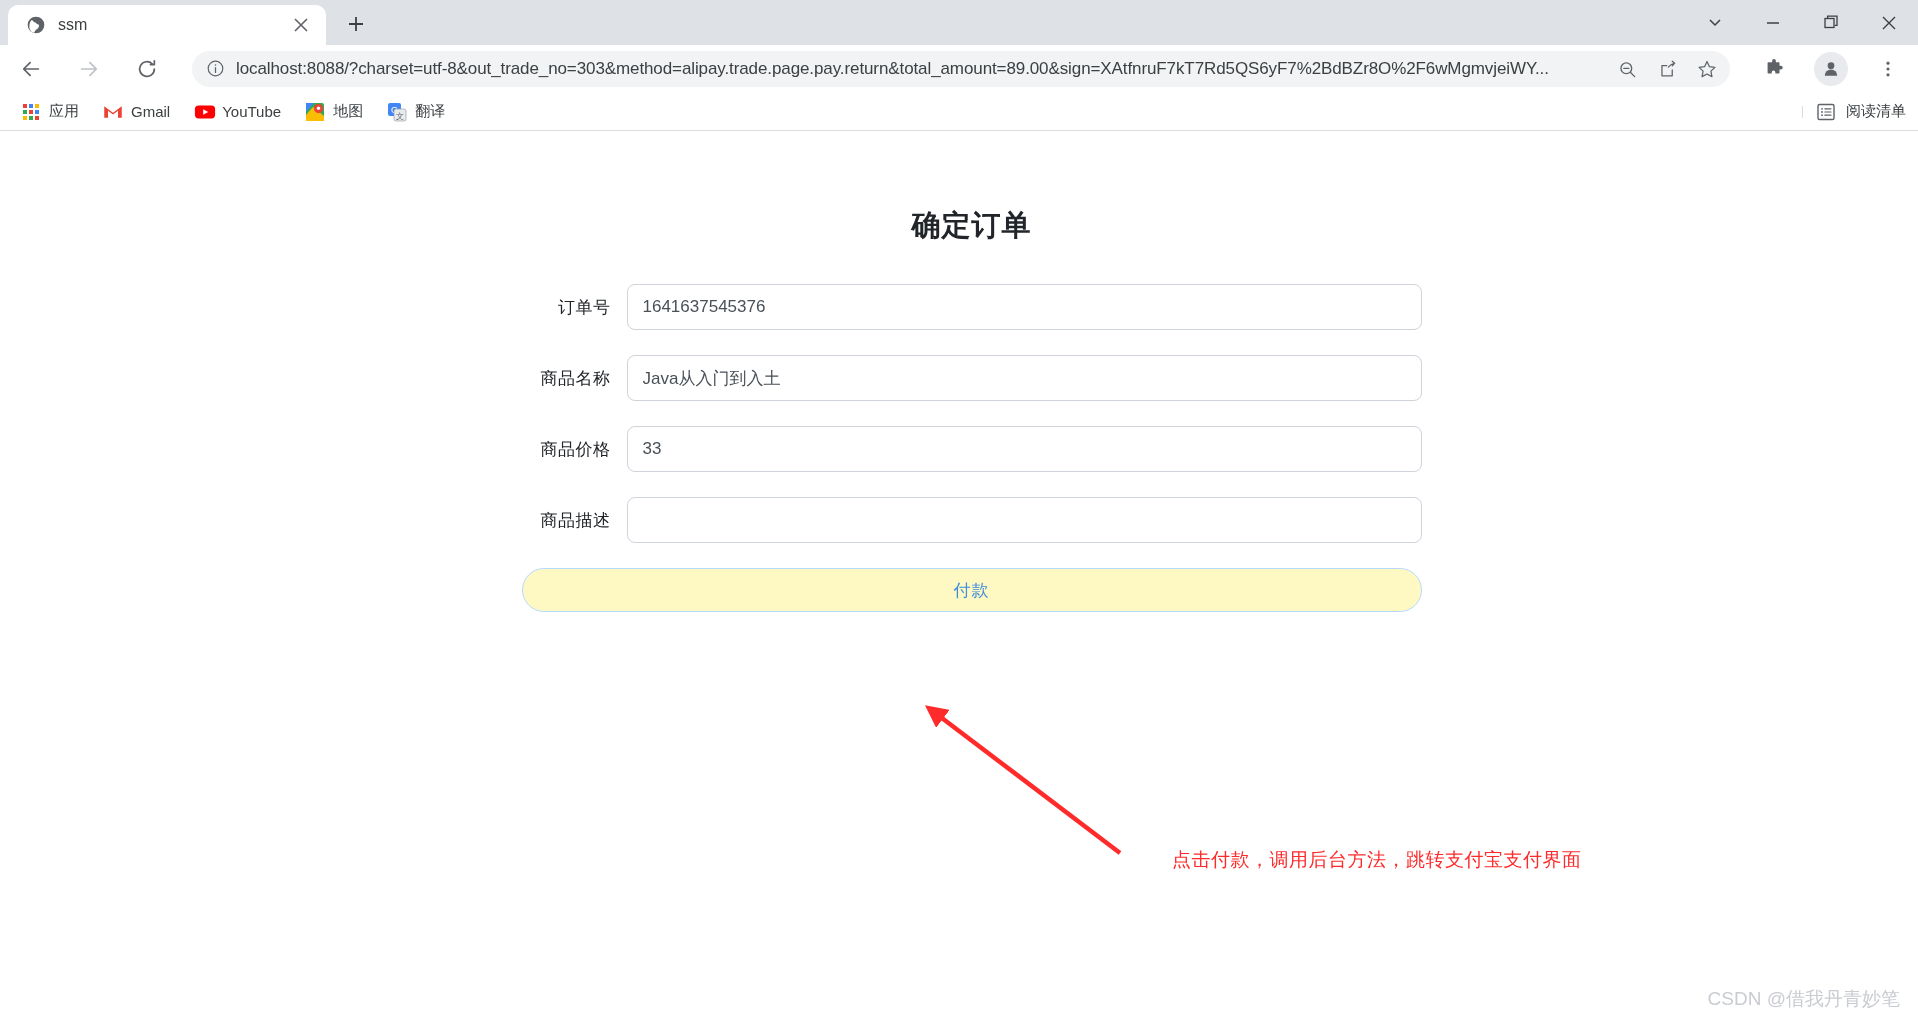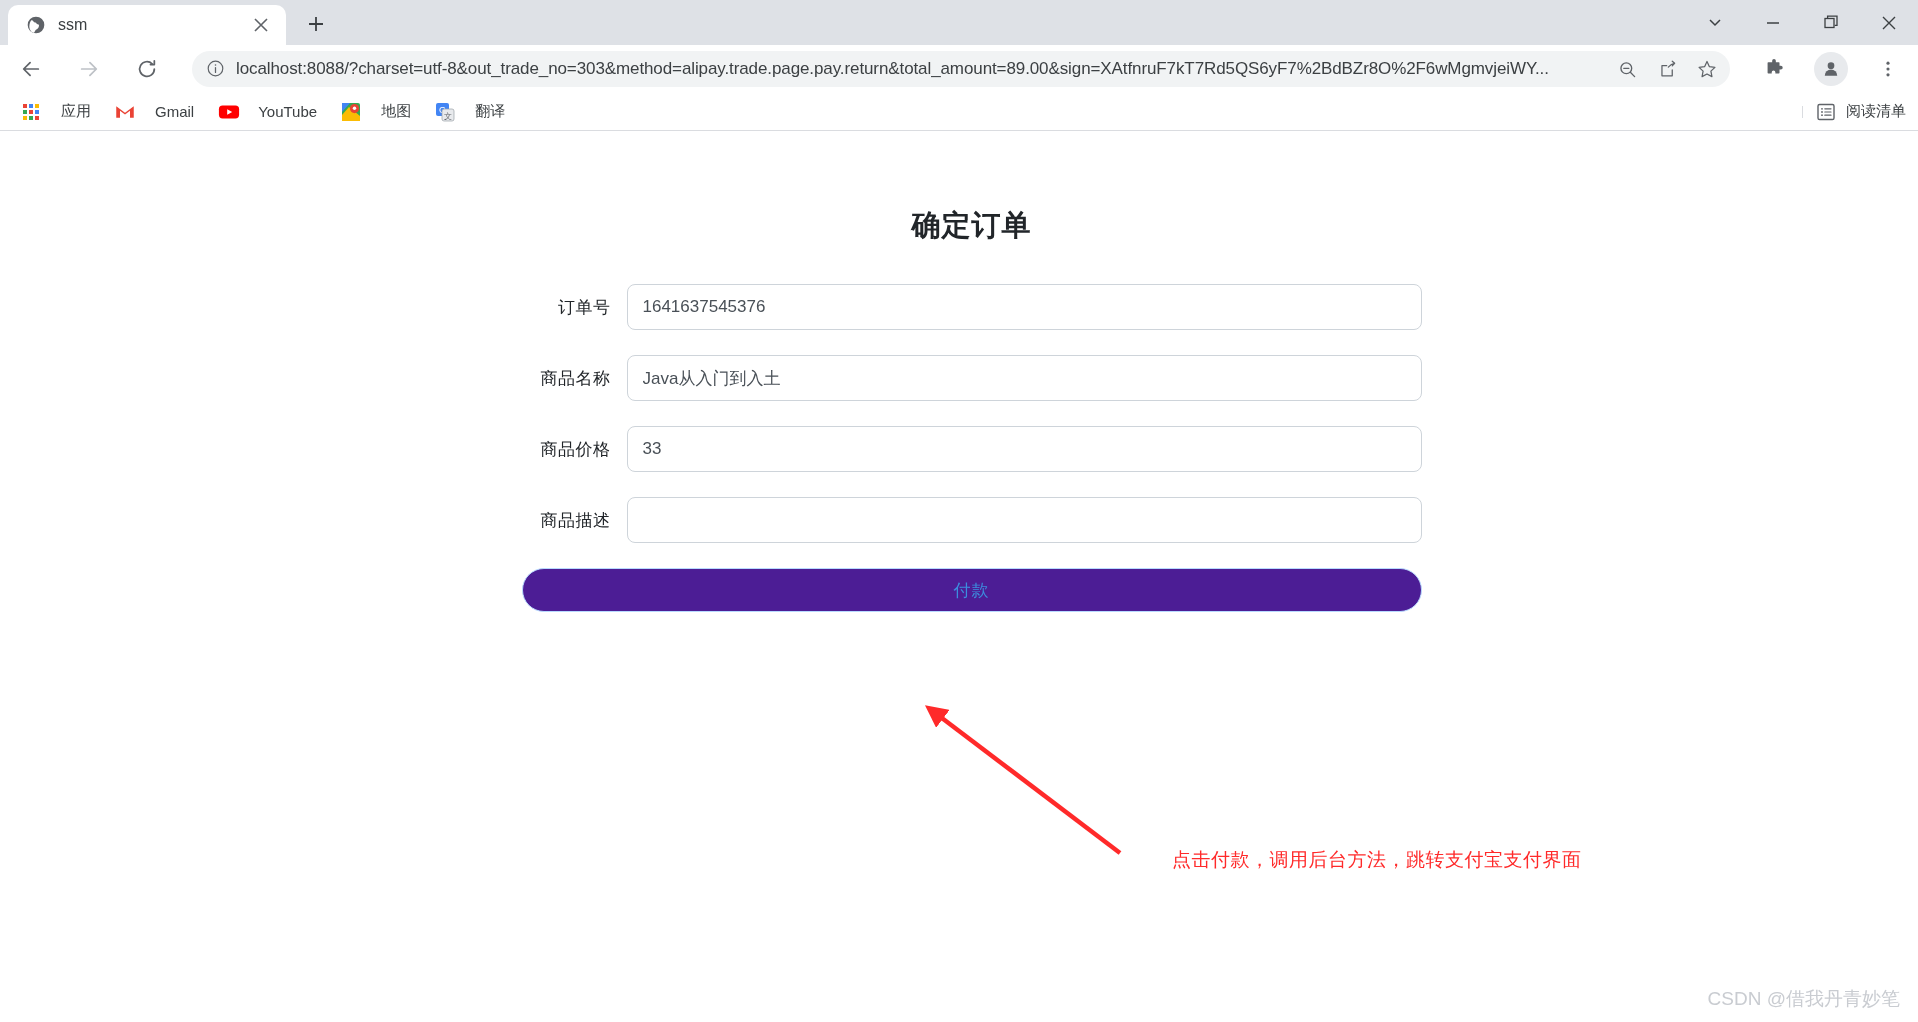--- a/index.html
+++ b/index.html
@@ -17,21 +17,21 @@
   .tabstrip {
     height: 45px;
     background: #dee1e6;
     display: flex;
     align-items: flex-end;
     padding-left: 8px;
     position: relative;
     flex: none;
   }
   .tab {
-    width: 278px;
+    width: 318px;
     height: 40px;
     background: #ffffff;
     border-radius: 10px 10px 0 0;
     display: flex;
     align-items: center;
     padding: 0 12px 0 18px;
     gap: 12px;
   }
   .tab-favicon { width: 20px; height: 20px; flex: none; }
   .tab-title {
@@ -138,21 +138,21 @@
     align-items: center;
     padding: 0 12px;
     gap: 6px;
     border-bottom: 1px solid #dadce0;
     flex: none;
     position: relative;
   }
   .bm {
     display: flex;
     align-items: center;
-    gap: 20px;
+    gap: 8px;
     padding: 5px 9px;
     border-radius: 4px;
     font-size: 15px;
     color: #3c4043;
     white-space: nowrap;
   }
   .bm-ico { width: 20px; height: 20px; flex: none; display: block; }
   .bm-right {
     position: absolute;
     right: 12px;
@@ -220,21 +220,21 @@
     outline: none;
   }
   .form-input::placeholder { color: #b6bcc2; }
   .pay-btn {
     display: block;
     width: 900px;
     margin: 7px auto 0;
     height: 44px;
     border: 1px solid #b8daff;
     border-radius: 24px;
-    background: #4c1d95;
+    background: #fef9c3;
     color: #3c8dde;
     font-size: 17px;
     font-family: "Liberation Sans", "DejaVu Sans", sans-serif;
     letter-spacing: 1px;
     cursor: pointer;
   }
 
   .annotation-layer {
     position: absolute;
     inset: 0;

